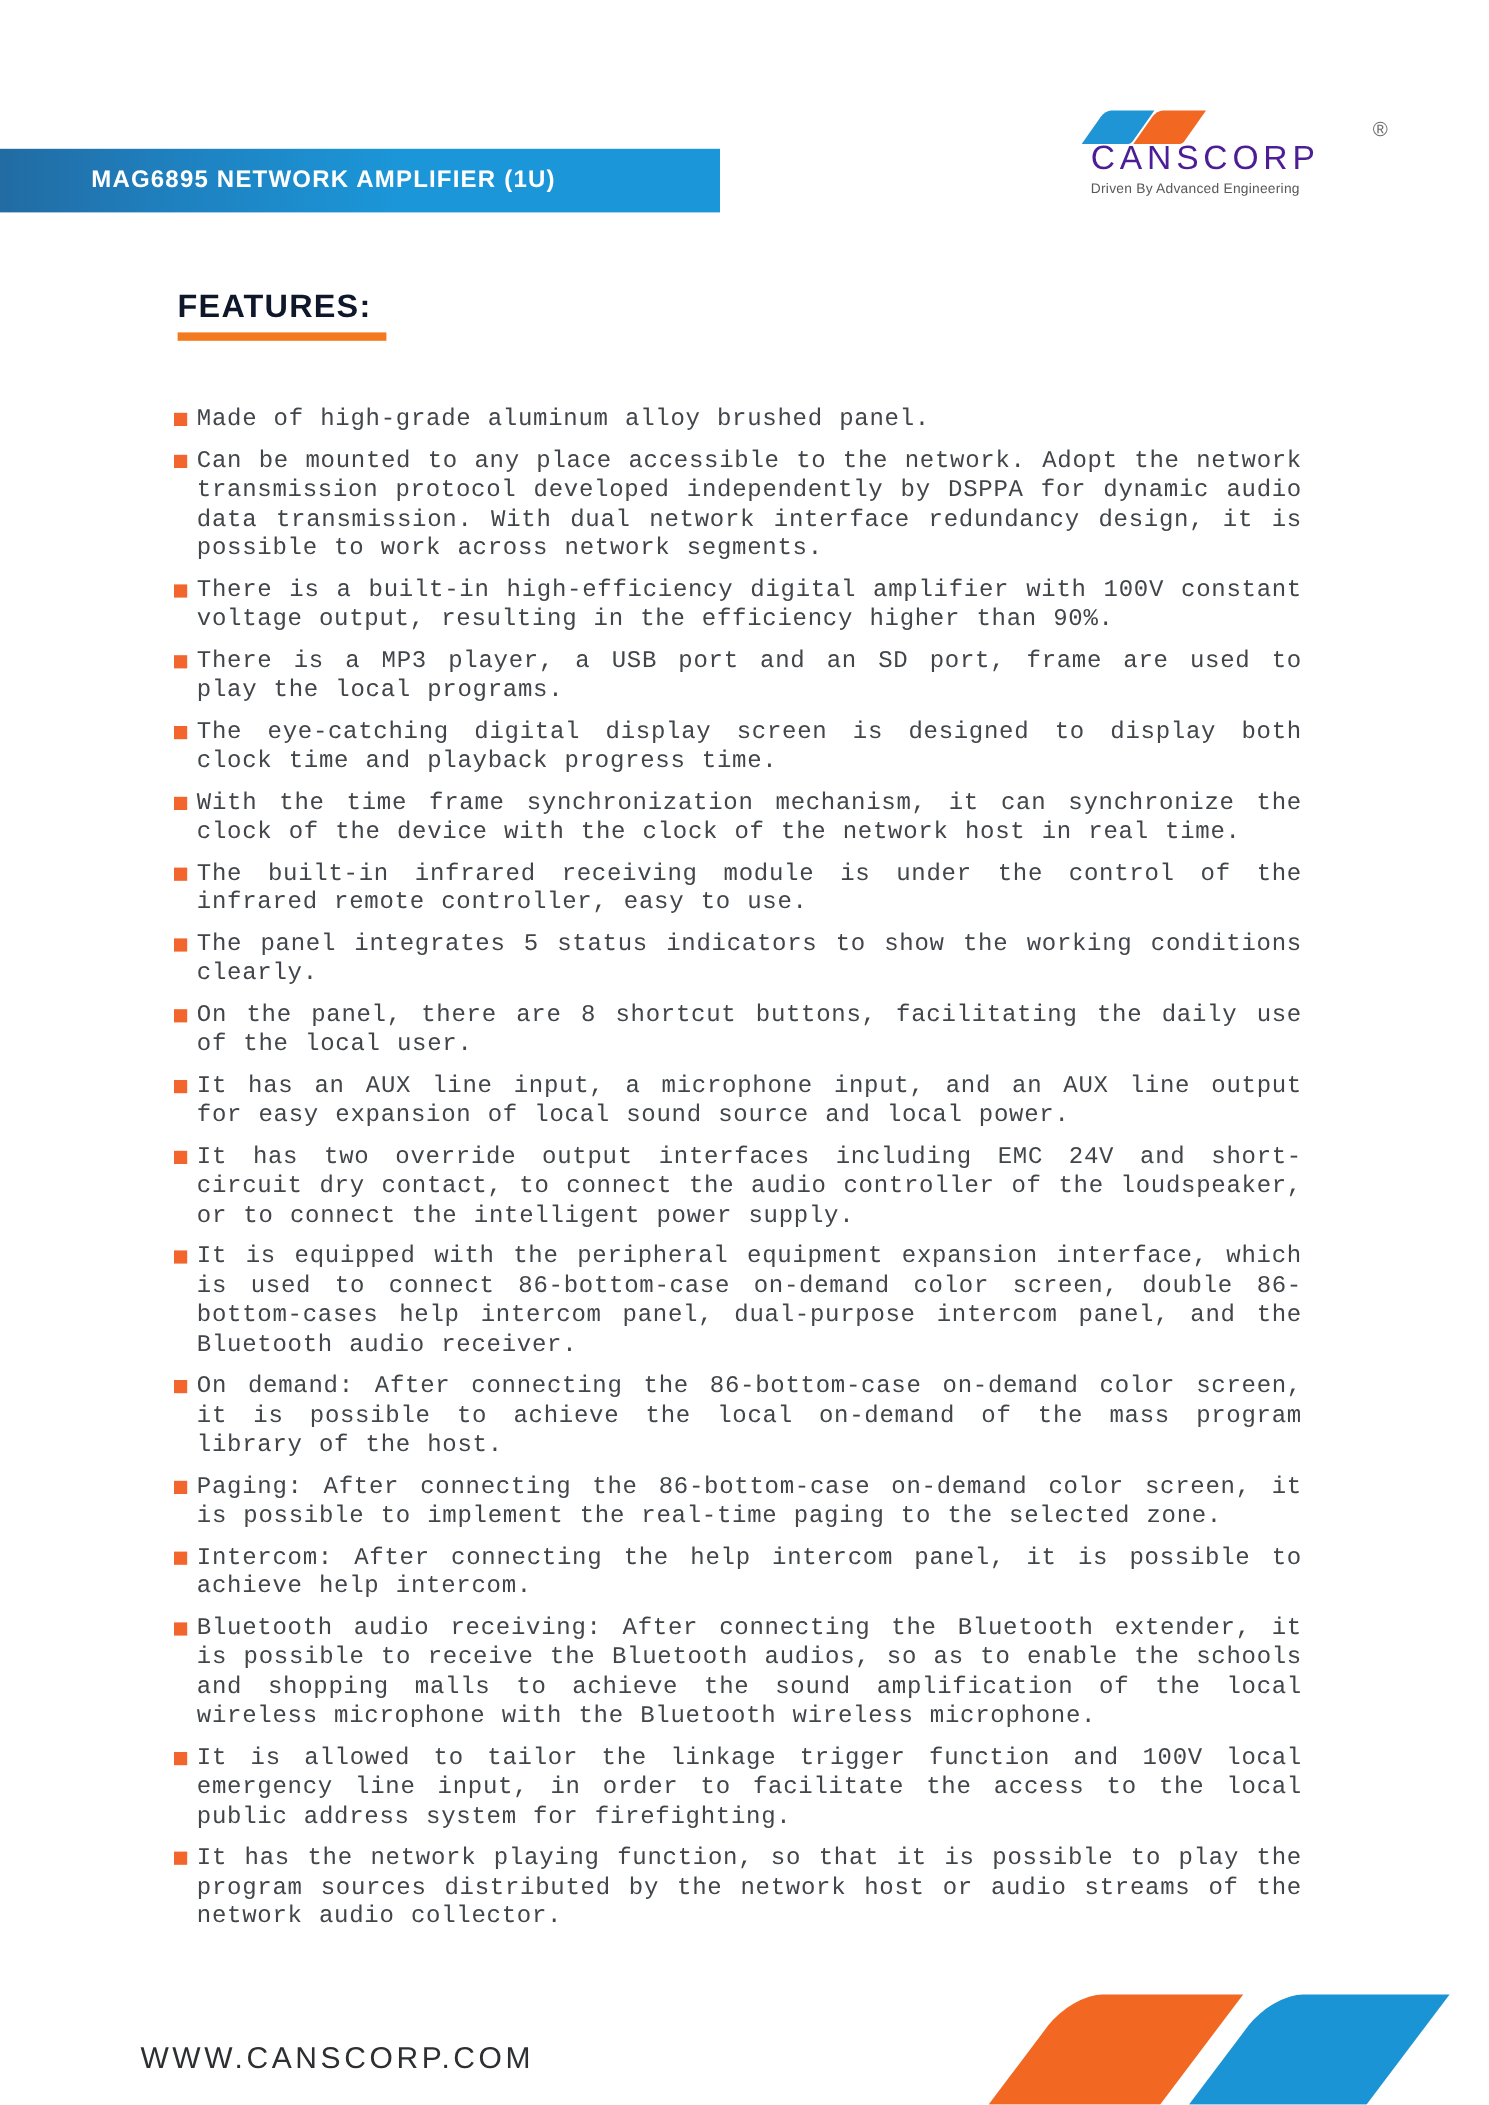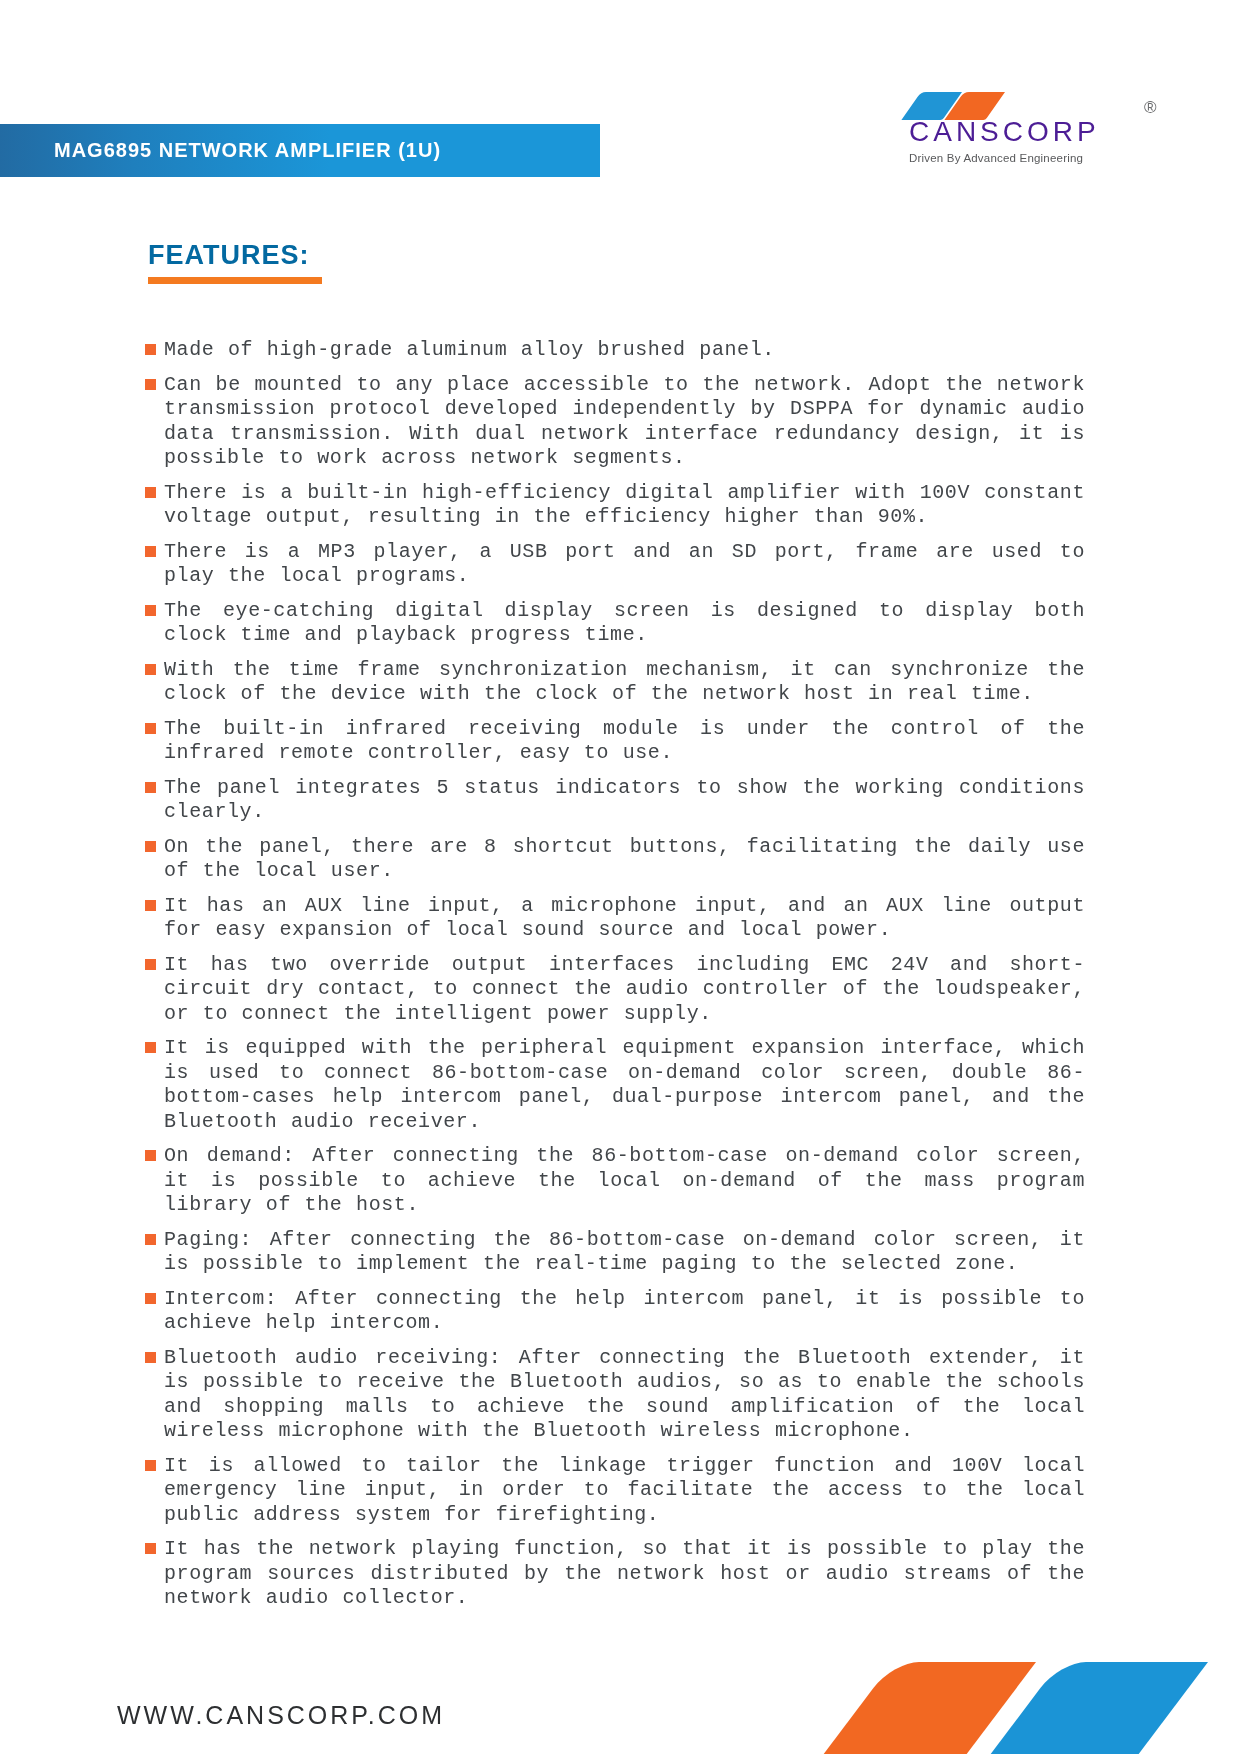--- a/index.html
+++ b/index.html
@@ -5,21 +5,21 @@
   html,body{margin:0;padding:0;background:#ffffff;}
   .page{
     position:relative;width:1241px;height:1754px;background:#ffffff;
     font-family:"Liberation Sans",sans-serif;overflow:hidden;
   }
 
   
   .title-bar{
     position:absolute;left:0;top:124px;width:600px;height:53px;
     background:linear-gradient(90deg,#226ba3 0%,#1f7fbd 22%,#1b96d8 55%,#1b96d8 100%);
-    display:flex;align-items:center;box-sizing:border-box;padding-left:54px;
+    display:flex;align-items:center;box-sizing:border-box;padding-left:76px;
   }
   .title-bar-text{
     color:#ffffff;font-weight:bold;font-size:20px;letter-spacing:1px;white-space:nowrap;
   }
 
   
   .logo{position:absolute;left:0;top:0;width:100%;height:100%;pointer-events:none;}
   .logo-par{position:absolute;top:92px;width:41px;height:28px;transform:skewX(-35deg);transform-origin:top left;}
   .logo-par.blue{left:921px;background:#2095d5;border-radius:5px 0 2px 0;}
   .logo-par.orange{left:964px;background:#f26722;border-radius:5px 0 2px 0;}
@@ -29,21 +29,21 @@
   }
   .regmark{position:absolute;left:1144px;top:99px;font-size:17px;color:#6a6b6d;line-height:1;}
   .tagline{
     position:absolute;left:909px;top:152px;width:252px;text-align:left;
     font-size:11.5px;color:#58595b;letter-spacing:0.2px;white-space:nowrap;
   }
 
   
   .features-heading{
     position:absolute;left:148px;top:240px;
-    font-size:27px;font-weight:bold;color:#0369a1;letter-spacing:1px;
+    font-size:27px;font-weight:bold;color:#0f172a;letter-spacing:1px;
   }
   .heading-underline{
     position:absolute;left:148px;top:277px;width:174px;height:7px;background:#f47a20;
   }
 
   
   .features-list{
     position:absolute;left:133px;top:326px;width:940px;
     margin:12px;padding:0;list-style:none;font-family:Liberation Mono, monospace;
   }

